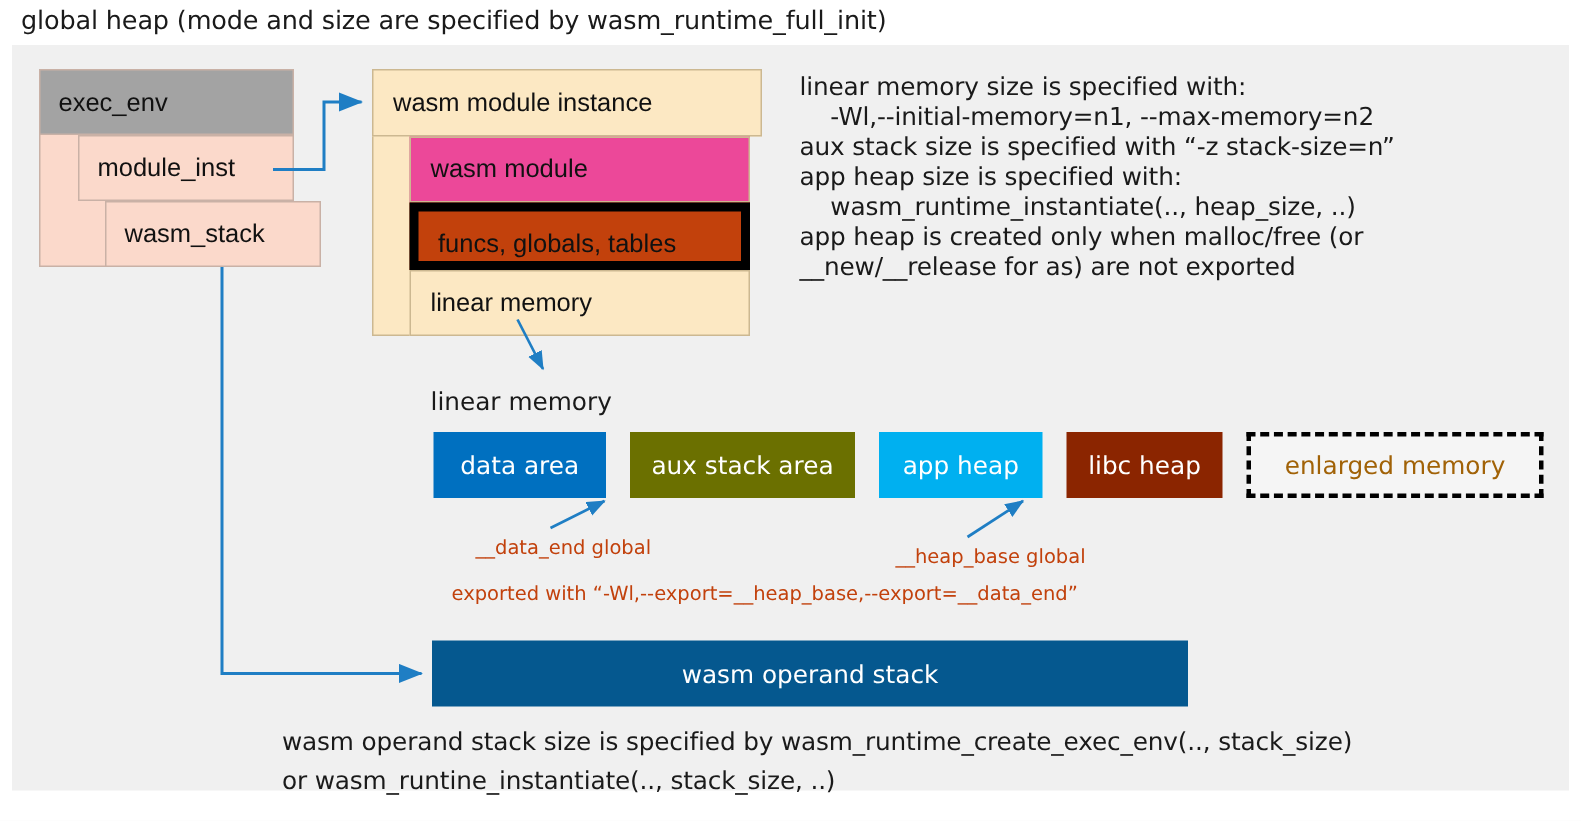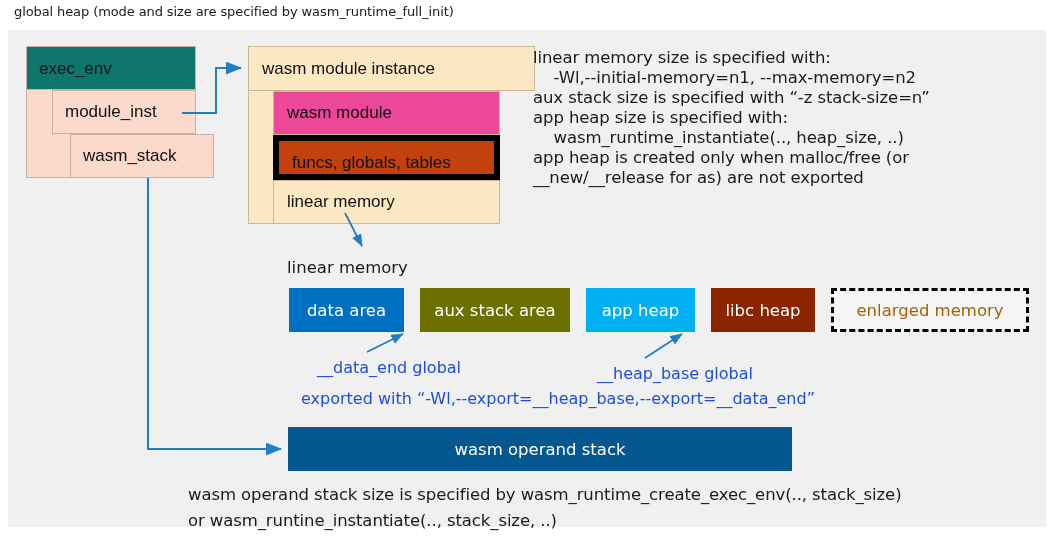--- a/index.html
+++ b/index.html
@@ -15,21 +15,21 @@
     width: 1054px;
     height: 547px;
     background: #ffffff;
     overflow: hidden;
   }
   
   .title {
     position: absolute;
     left: 14px;
     top: 4px;
-    font-size: 13px;
+    font-size: 17px;
     color: #1a1a1a;
     white-space: nowrap;
     letter-spacing: -0.1px;
   }
   
   .panel {
     position: absolute;
     left: 8px;
     top: 30px;
     width: 1038px;
@@ -50,42 +50,42 @@
     font-family: "Liberation Sans", "DejaVu Sans", sans-serif;
   }
   
   .exec-outer {
     left: 26px; top: 46px; width: 170px; height: 132px;
     background: #fbd9cb;
     border: 1px solid #c9b1a6;
   }
   .exec-header {
     left: 26px; top: 46px; width: 170px; height: 44px;
-    background: #0f766e;
+    background: #a3a3a3;
     border: 1px solid #c9b1a6;
   }
   .exec-sub1 {
     left: 52px; top: 90px; width: 144px; height: 44px;
     background: #fbd9cb;
     border: 1px solid #c9b1a6;
   }
   .exec-sub2 {
     left: 52px; top: 134px; width: 144px; height: 44px;
     background: #fbd9cb;
     border: 1px solid #c9b1a6;
     margin-left: 18px;
   }
   
   .wmi-outer {
     left: 248px; top: 46px; width: 252px; height: 178px;
     background: #fce8c3;
     border: 1px solid #ccb891;
   }
   .wmi-header {
-    left: 248px; top: 46px; width: 287px; height: 45px;
+    left: 248px; top: 46px; width: 260px; height: 45px;
     background: #fce8c3;
     border: 1px solid #ccb891;
   }
   .wmi-r1 {
     left: 273px; top: 91px; width: 227px; height: 44px;
     background: #ec4899;
     border: 1px solid #ccb891;
   }
   .wmi-r2 {
     left: 273px; top: 135px; width: 227px; height: 45px;
@@ -138,22 +138,22 @@
     box-sizing: border-box;
   }
   .seg-enlarged {
     background: #f5f5f5;
     color: #a16207;
     border: 3px dashed #000000;
   }
   
   .anno {
     position: absolute;
-    font-size: 16px;
-    color: #1d4ed8;
+    font-size: 13px;
+    color: #c2410c;
     white-space: nowrap;
   }
   .anno-data-end { left: 317px; top: 358px; }
   .anno-heap-base { left: 597px; top: 364px; }
   .anno-export { left: 301px; top: 389px; }
   
   .opstack {
     position: absolute;
     left: 288px;
     top: 427px;

